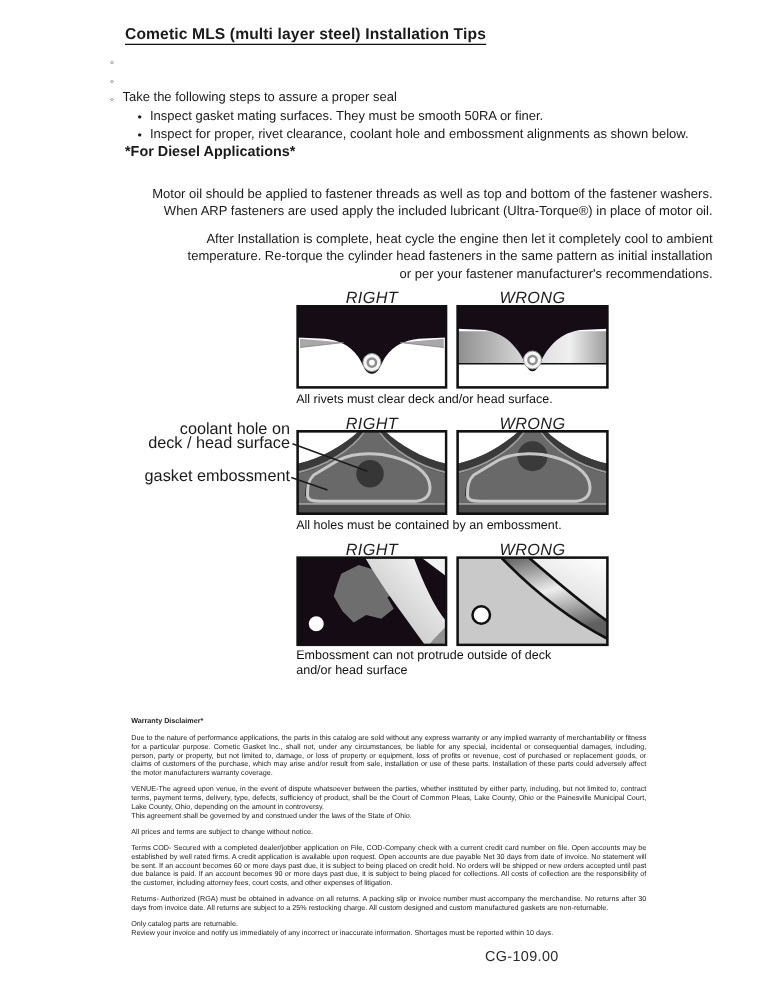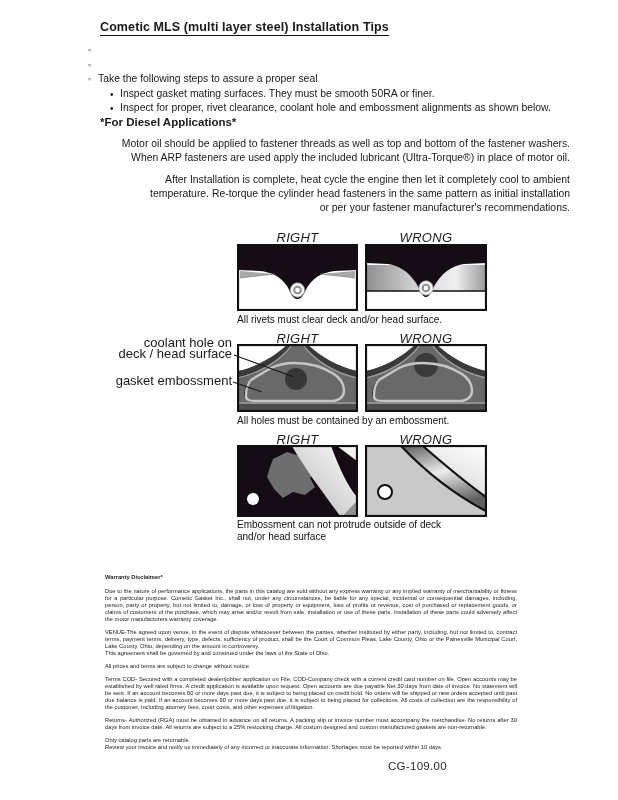--- a/index.html
+++ b/index.html
@@ -14,21 +14,21 @@
     position:absolute; left:100px; top:20px;
     font-size:12.5px; font-weight:bold; letter-spacing:.1px;
   }
   .title span { border-bottom:1.6px solid #111; padding-bottom:1px; }
   .tips { position:absolute; left:88px; top:43px; width:470px; font-size:10.4px; line-height:13.6px; }
   .tip-line { display:flex; }
   .tip-line .marker { width:10px; flex:0 0 10px; font-size:9px; padding-top:1px; }
   .tip-line.sub { margin-left:22px; }
   .tip-line.sub .marker { font-size:10px; }
   .diesel { position:absolute; left:100px; top:116px; width:470px; font-size:10.4px; line-height:13.8px; }
-  .diesel h2 { font-size:11.5px; font-weight:bold; margin-bottom:7px; }
+  .diesel h2 { font-size:11.5px; font-weight:bold; margin-bottom:19px; }
   .diesel p { white-space:pre-line; margin-bottom:9px;text-align:right; }
   
   .diagrams { position:absolute; left:0; top:228px; width:618px; height:318px; }
   .diagrams .abs { position:absolute; }
   .rw-label { width:121px; text-align:center; font-size:13px; color:#1c1c1c; letter-spacing:.3px;font-style:italic; }
   .caption { font-size:10px; color:#111; line-height:11.5px; }
   .side-label { width:124px; text-align:right; font-size:13px; line-height:10.6px; color:#1a1a1a; }
   svg.diag { display:block; }
   .pointer-overlay { position:absolute; left:0; top:0; width:618px; height:318px; pointer-events:none; }
   

